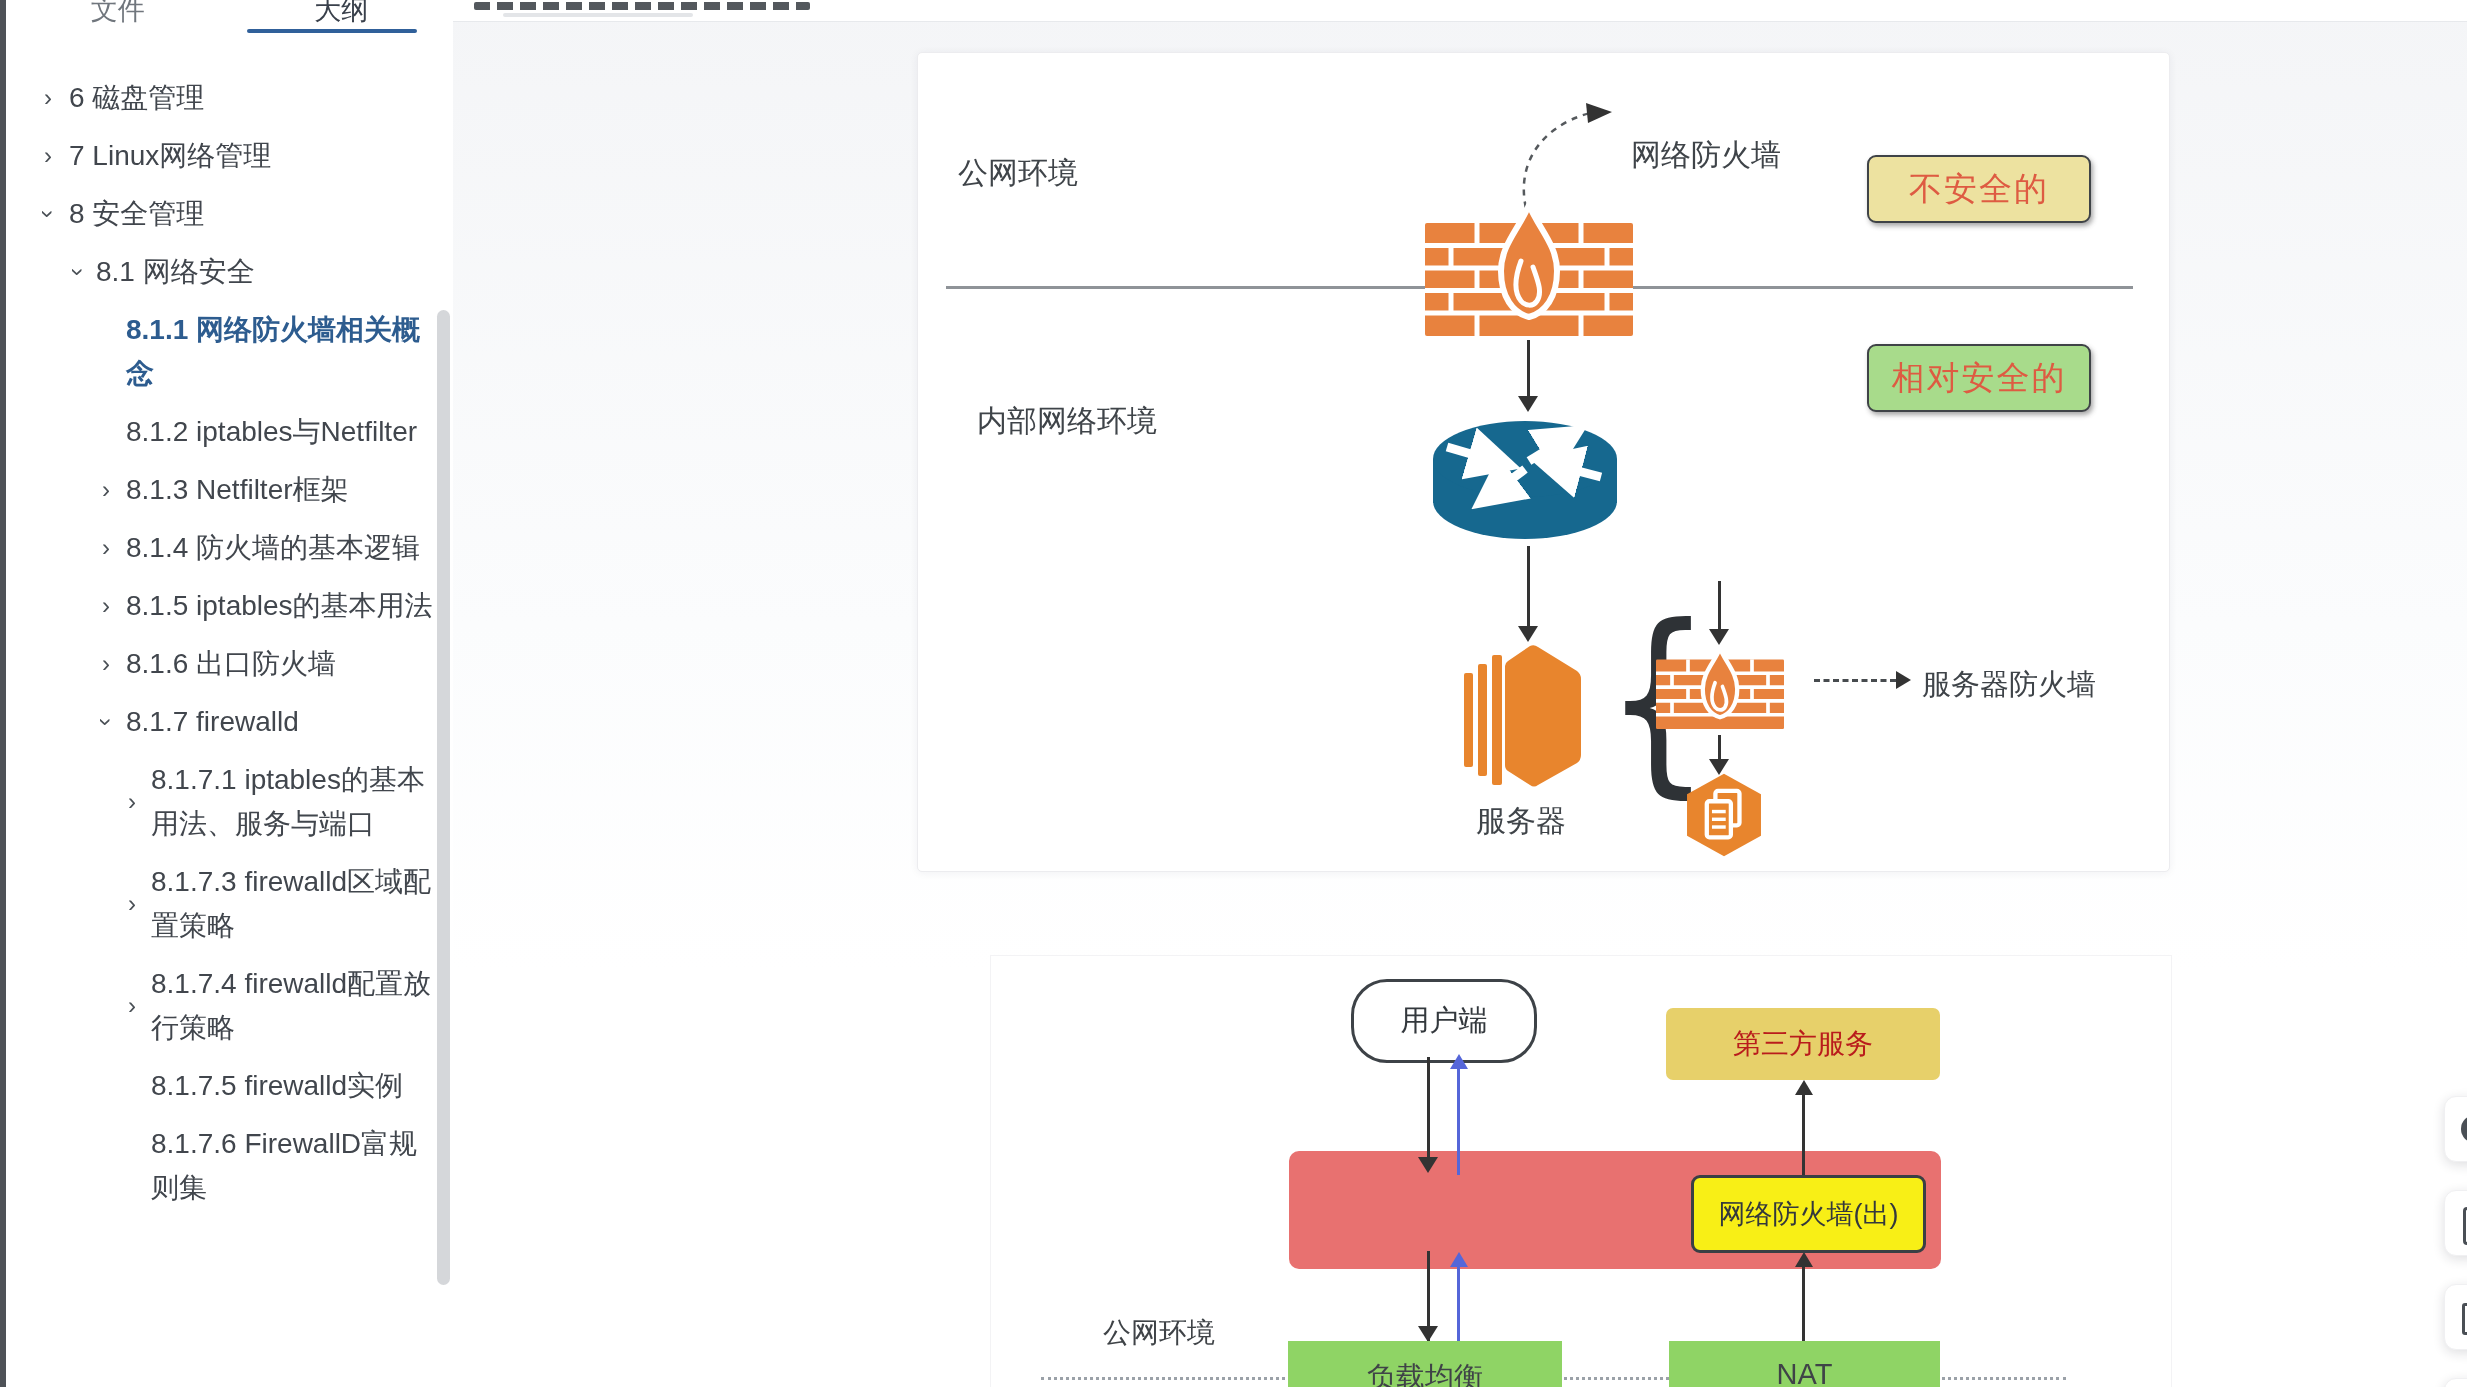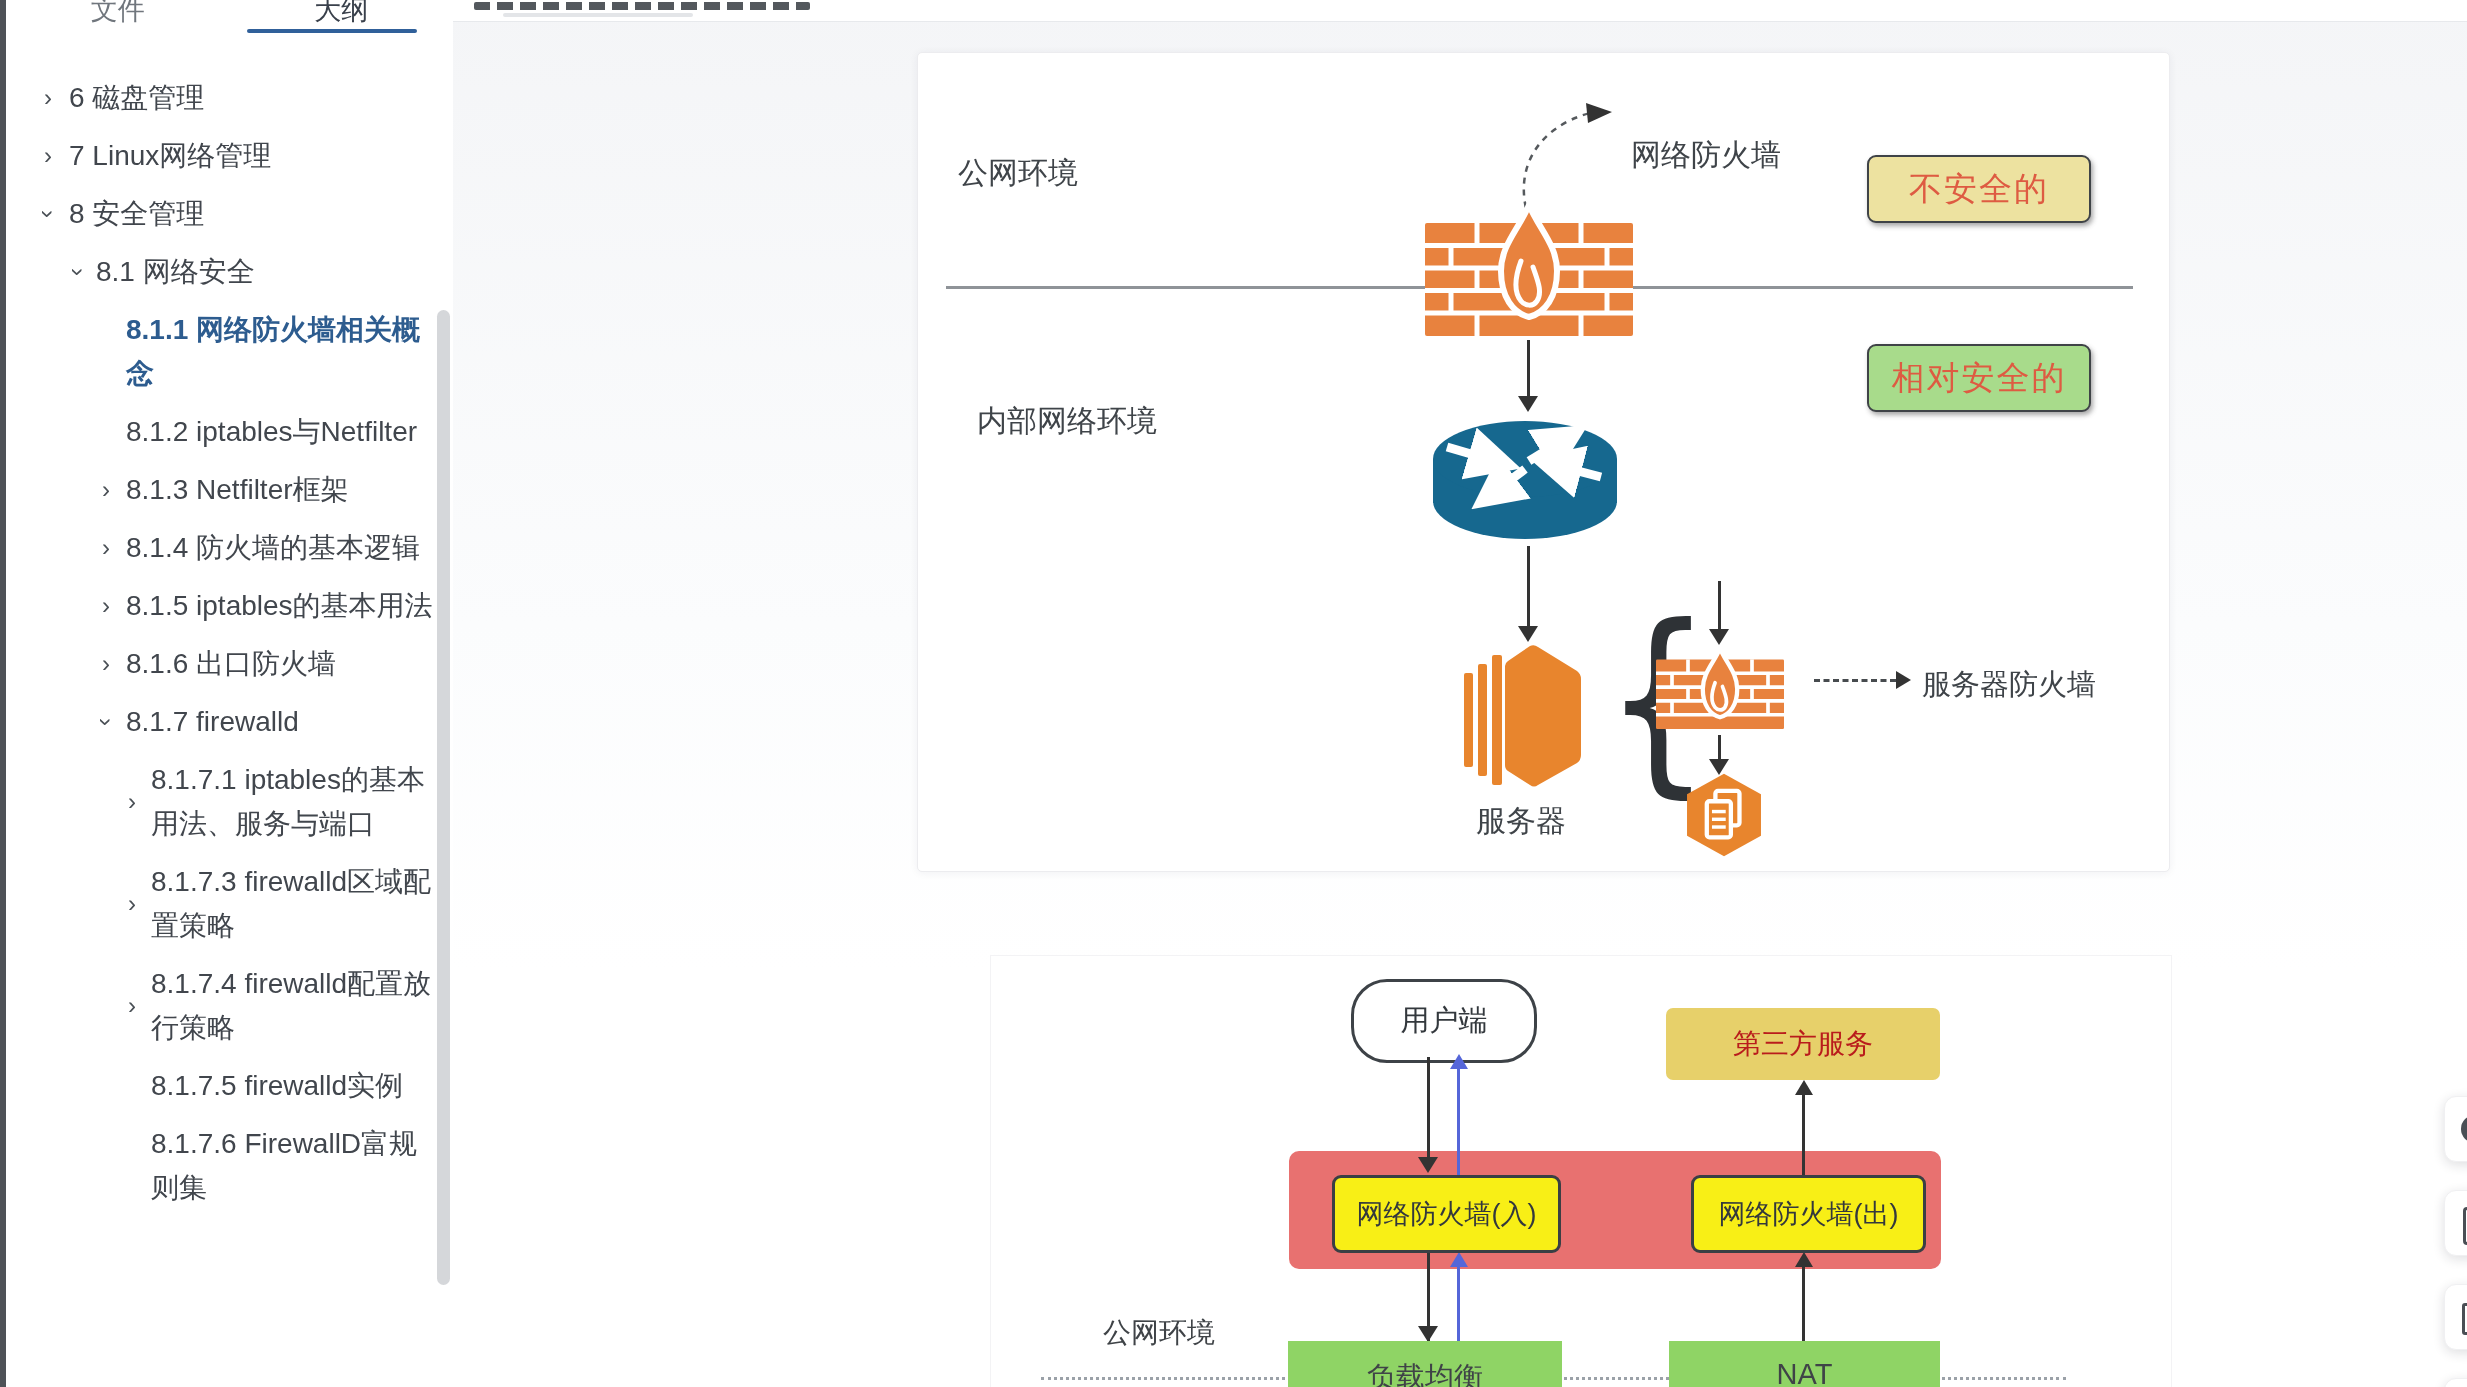--- a/index.html
+++ b/index.html
@@ -279,21 +279,20 @@
     <div class="dash-arrow"></div>
     <div class="dash-arrow-head"></div>
     <div class="d1-label" style="left:1004px;top:612px;font-size:29px;">服务器防火墙</div>
   </div>
 
   <div class="diag2">
     <div class="client-pill">用户端</div>
     <div class="third-party">第三方服务</div>
 
     <div class="red-band"></div>
-    <div class="ybox in">网络防火墙(入)</div>
     <div class="ybox out">网络防火墙(出)</div>
 
     <div class="d2-line" style="left:436px;top:101px;width:3px;height:104px;background:#333;"></div>
     <div class="tri-down" style="left:427px;top:201px;z-index:2;"></div>
     <div class="d2-line" style="left:466px;top:105px;width:2.5px;height:114px;background:#5566d9;"></div>
     <div class="tri-up" style="left:459px;top:98px;border-bottom-color:#5566d9;z-index:2;"></div>
     <div class="d2-line" style="left:436px;top:295px;width:3px;height:90px;background:#333;"></div>
     <div class="tri-down" style="left:427px;top:370px;z-index:2;"></div>
     <div class="d2-line" style="left:466px;top:300px;width:2.5px;height:85px;background:#5566d9;"></div>
     <div class="tri-up" style="left:459px;top:296px;border-bottom-color:#5566d9;z-index:2;"></div>

